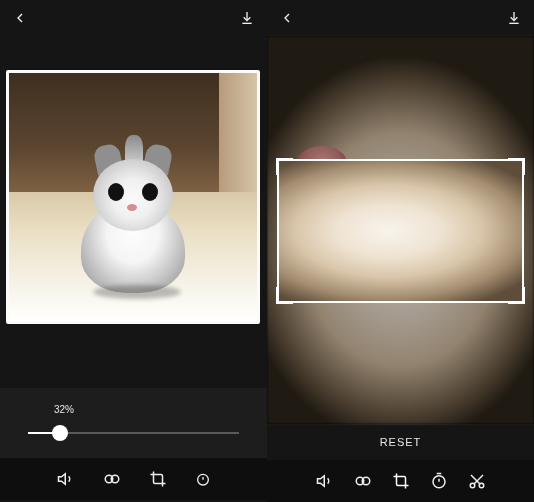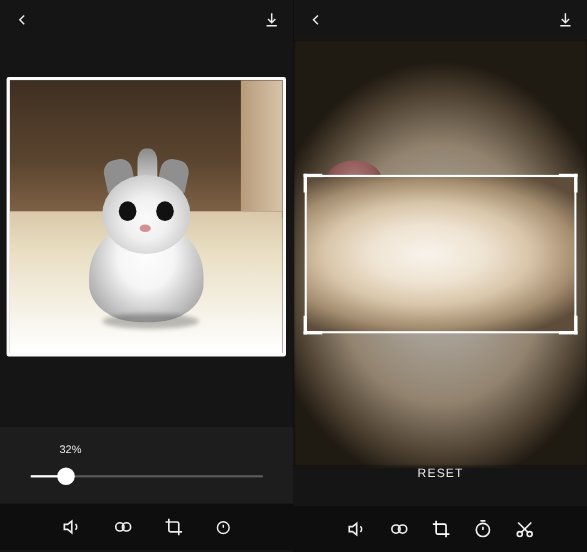--- a/index.html
+++ b/index.html
@@ -53,21 +53,21 @@
   .crop-rect .corner{position:absolute;width:14px;height:14px;border:3px solid #fff;}
   .crop-rect .c-tl{top:-3px;left:-3px;border-right:none;border-bottom:none;}
   .crop-rect .c-tr{top:-3px;right:-3px;border-left:none;border-bottom:none;}
   .crop-rect .c-bl{bottom:-3px;left:-3px;border-right:none;border-top:none;}
   .crop-rect .c-br{bottom:-3px;right:-3px;border-left:none;border-top:none;}
   .crop-rect::before{content:"";position:absolute;inset:0;box-shadow:0 0 0 9999px rgba(0,0,0,.0);}
   .crop-rect .inner{position:absolute;inset:0;background:
       radial-gradient(70% 60% at 45% 50%, #f8f3ec 0%, #efe4d3 30%, #d9c6aa 55%, #a38c6f 80%, #5d4d3a 100%);
     }
 
-  .reset-row{height:36px;display:flex;align-items:flex-start;justify-content:center;}
+  .reset-row{height:36px;display:flex;align-items:center;justify-content:center;}
   .reset-btn{font-size:11px;letter-spacing:1px;color:#e8e8e8;background:none;border:none;cursor:pointer;}
 
   .ratio-row{height:46px;display:flex;align-items:center;gap:8px;padding:0 3px;overflow:hidden;background:#151515;}
   .ratio{flex:0 0 auto;border:1px solid #5a5a5a;color:#bfbfbf;display:flex;align-items:center;justify-content:center;font-size:10px;border-radius:3px;background:transparent;cursor:pointer;}
   .ratio.sel{border-color:#fff;color:#fff;}
   .r-34{width:21px;height:28px;}
   .r-916{width:24px;height:34px;}
   .r-11{width:26px;height:26px;}
   .r-169{width:40px;height:24px;}
   .r-43{width:30px;height:24px;}

